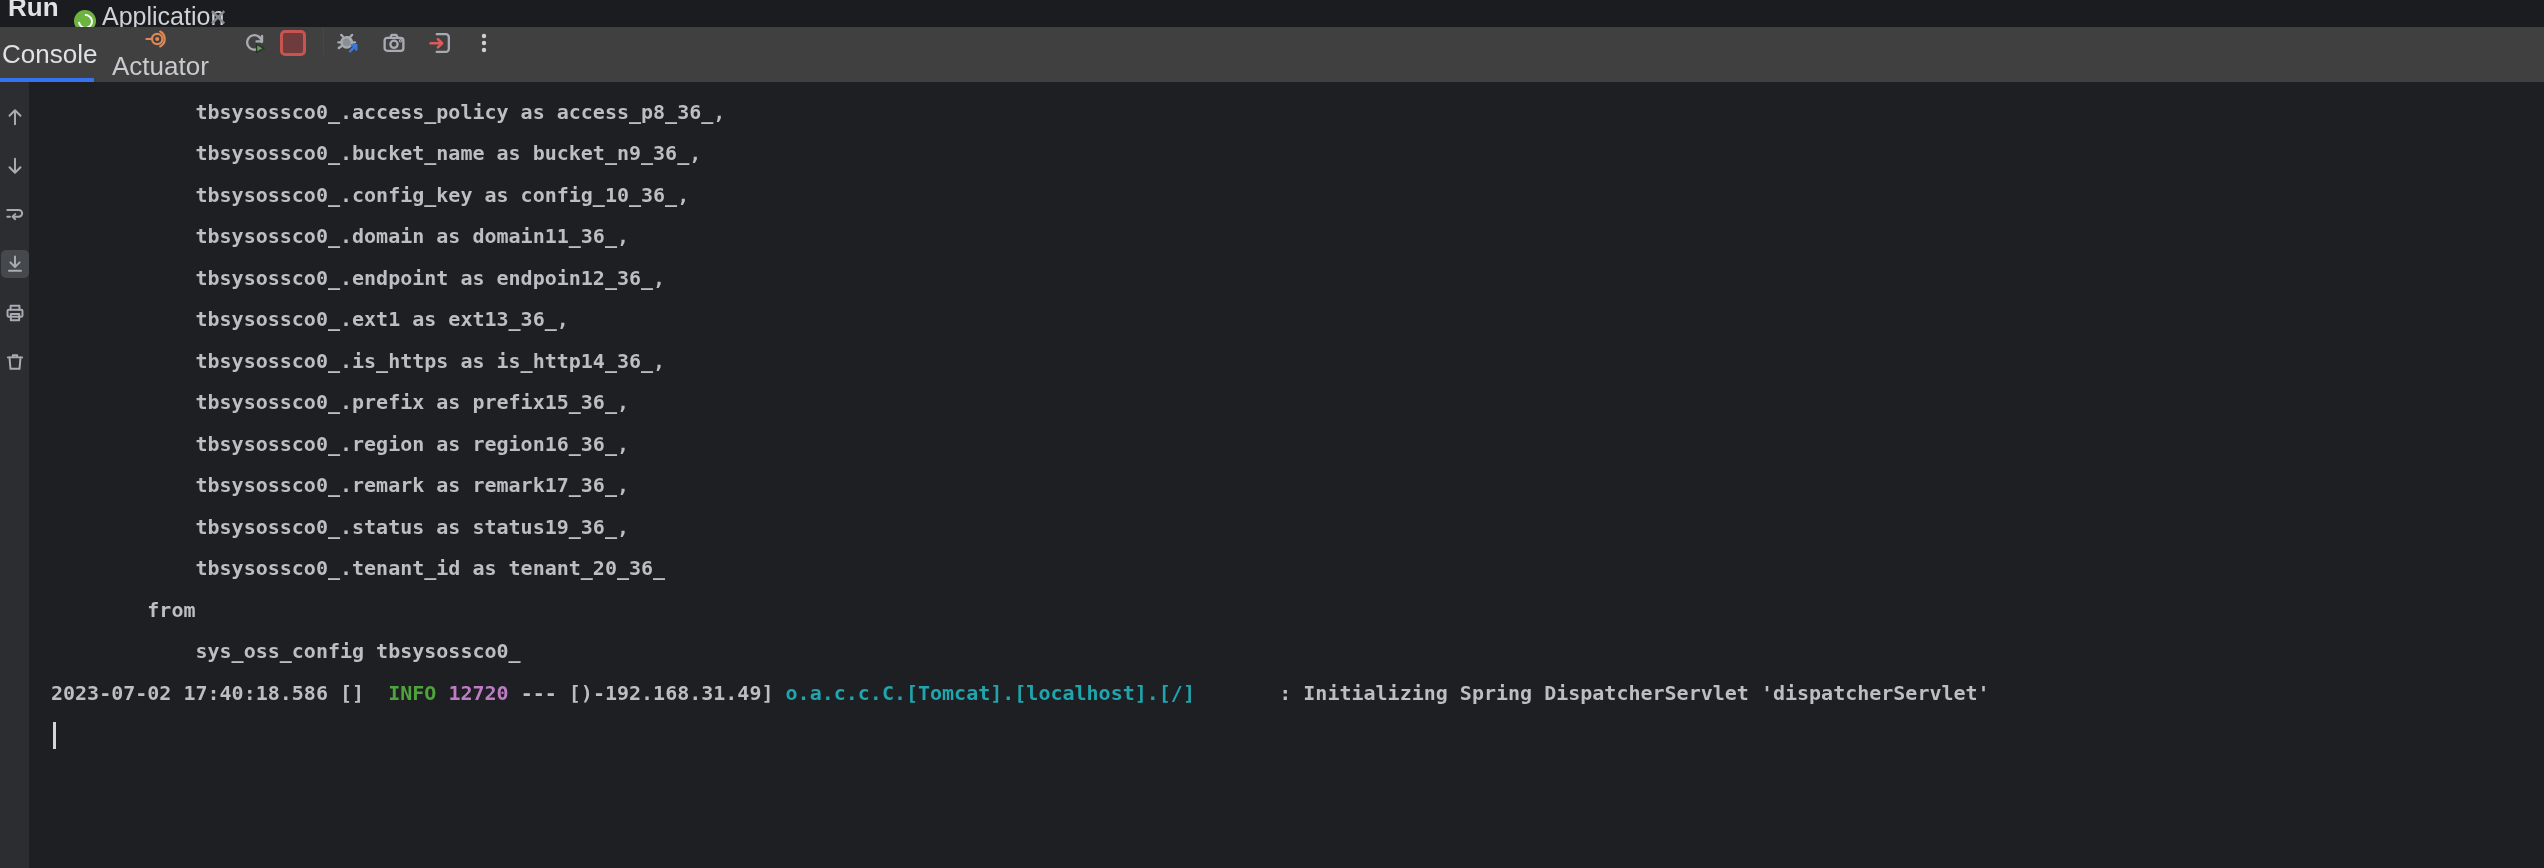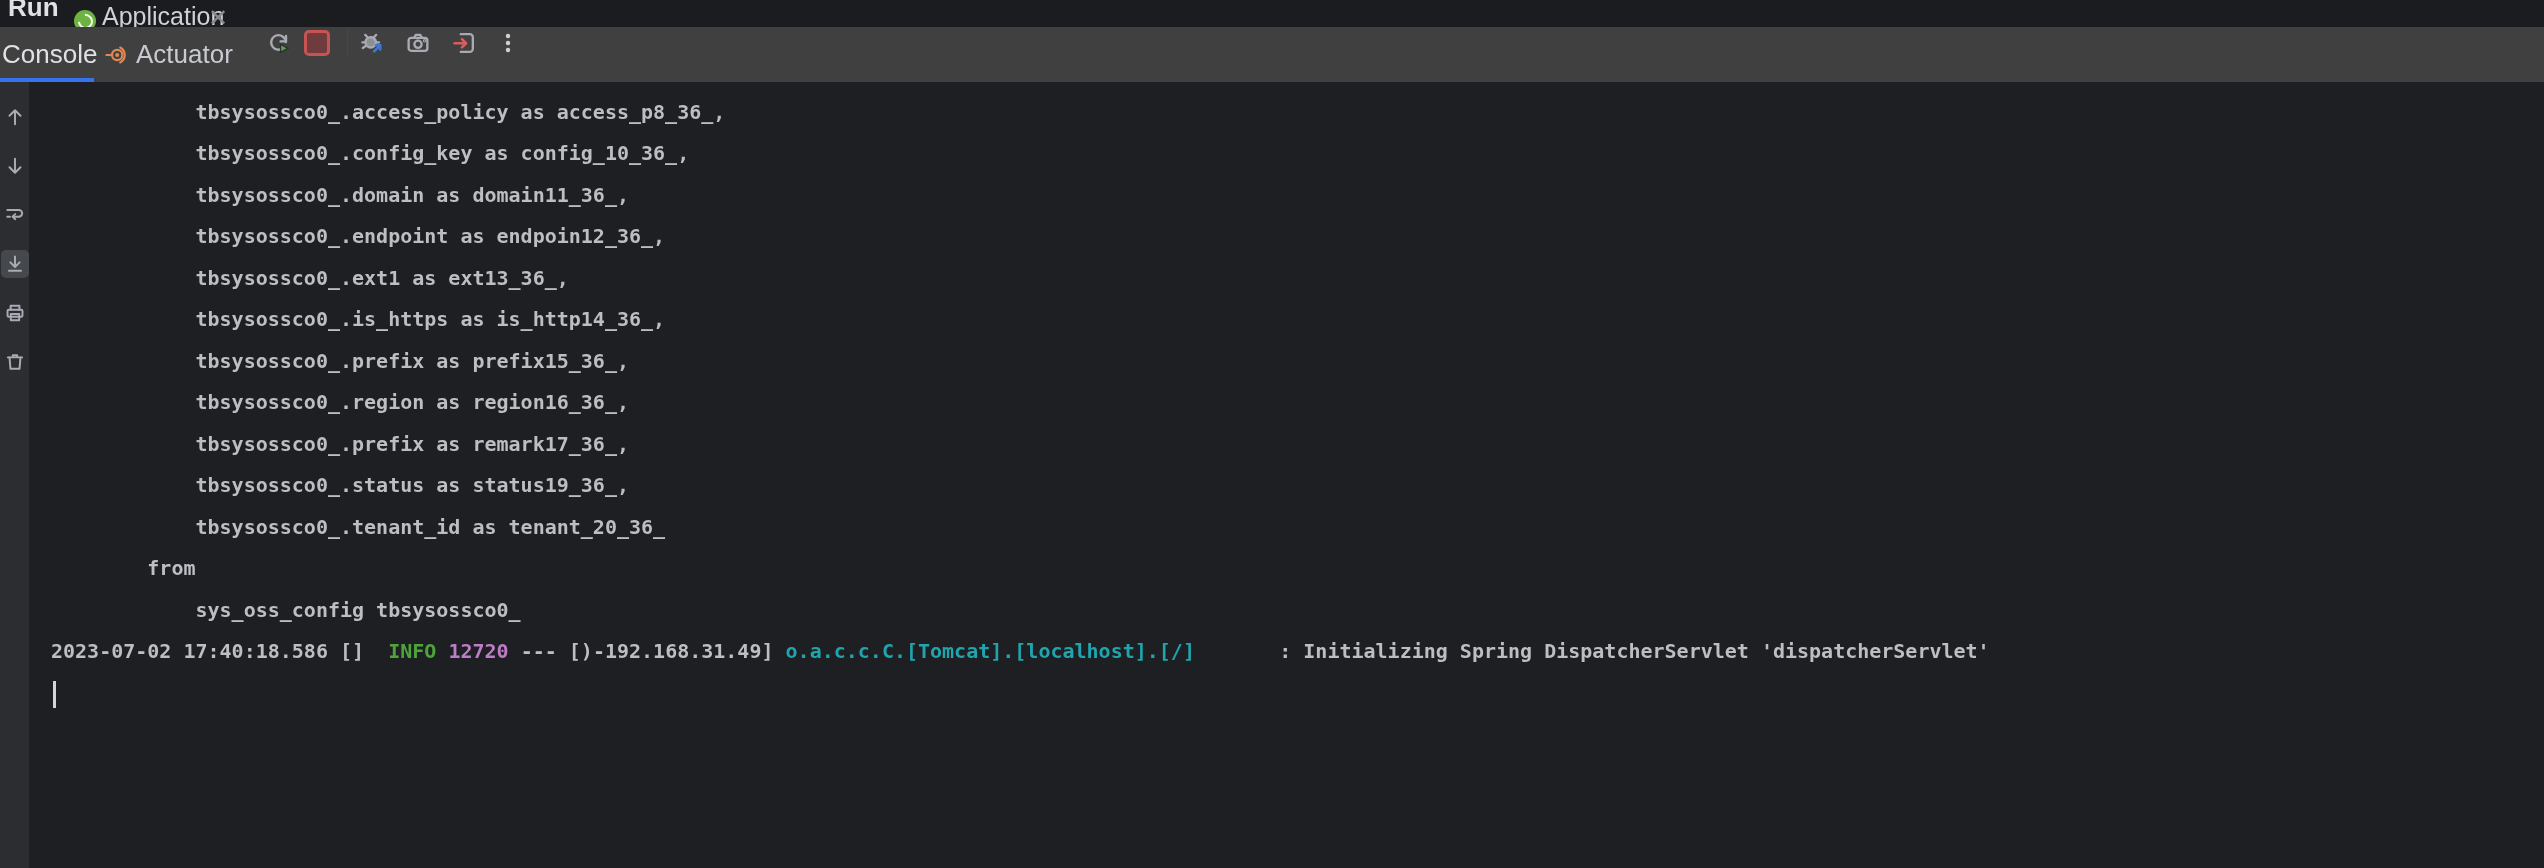--- a/index.html
+++ b/index.html
@@ -17,21 +17,21 @@
   .app-label{position:absolute;left:42px;bottom:-6px;font-size:25px;color:#cfd1d6;line-height:1;}
   .tab-close{position:absolute;left:148px;bottom:-7px;font-size:24px;color:#85888f;line-height:1;}
   .tab-underline{position:absolute;left:63px;bottom:0;width:210px;height:4px;background:var(--c-accent);}
 
   
   .toolrow{position:absolute;left:0;top:27px;width:100%;height:55px;background:#404040;
            display:flex;}
   .console-tab{position:relative;height:55px;width:94px;display:flex;align-items:center;}
   .console-tab .lbl{font-size:26px;color:#dfe1e5;padding-left:2px;}
   .console-underline{position:absolute;left:0;bottom:0;width:94px;height:4px;background:var(--c-accent);}
-  .actuator-tab{display:flex;align-items:center;margin-left:10px;height:55px;}
+  .actuator-tab{display:flex;align-items:center;margin-left:10px;height:55px;flex-direction:column;}
   .actuator-tab .lbl{font-size:26px;color:#c8cad0;margin-left:8px;}
   .icon-btn{width:32px;height:32px;display:flex;align-items:center;justify-content:center;border-radius:5px;}
   .stop-glyph{width:20px;height:20px;border:3px solid #c75450;background:#6e3c3d;border-radius:5px;}
   .vsep{width:1px;height:28px;background:#45474c;margin-left:14px;}
   svg{display:block;}
   .stroke{stroke:#a8abb2;stroke-width:1.8;fill:none;stroke-linecap:round;stroke-linejoin:round;}
 
   
   .gutter{position:absolute;left:0;top:82px;width:29px;height:786px;background:#2b2d30;}
   .g-btn{width:28px;height:28px;margin:0 0 21px 1px;display:flex;align-items:center;justify-content:center;border-radius:5px;}
@@ -179,28 +179,29 @@
       <path class="stroke" d="M3.5 5.8h13M8 5.8V3.8h4v2"></path>
       <path class="stroke" d="M5 5.8l.9 10.4h8.2L15 5.8"></path>
     </svg>
   </div>
 </div>
 
 <div class="console">
   <div class="console-content">
       <div class="cline"><span class="seg-plain">            tbsysossco0_.access_key as access_k7_36_,</span></div>
       <div class="cline"><span class="seg-plain">            tbsysossco0_.access_policy as access_p8_36_,</span></div>
+      <div class="cline"><span class="seg-plain">            tbsysossco0_.bucket_name as bucket_n9_36_,</span></div>
       <div class="cline"><span class="seg-plain">            tbsysossco0_.config_key as config_10_36_,</span></div>
       <div class="cline"><span class="seg-plain">            tbsysossco0_.domain as domain11_36_,</span></div>
       <div class="cline"><span class="seg-plain">            tbsysossco0_.endpoint as endpoin12_36_,</span></div>
       <div class="cline"><span class="seg-plain">            tbsysossco0_.ext1 as ext13_36_,</span></div>
       <div class="cline"><span class="seg-plain">            tbsysossco0_.is_https as is_http14_36_,</span></div>
       <div class="cline"><span class="seg-plain">            tbsysossco0_.prefix as prefix15_36_,</span></div>
       <div class="cline"><span class="seg-plain">            tbsysossco0_.region as region16_36_,</span></div>
-      <div class="cline"><span class="seg-plain">            tbsysossco0_.prefix as remark17_36_,</span></div>
+      <div class="cline"><span class="seg-plain">            tbsysossco0_.remark as remark17_36_,</span></div>
       <div class="cline"><span class="seg-plain">            tbsysossco0_.status as status19_36_,</span></div>
       <div class="cline"><span class="seg-plain">            tbsysossco0_.tenant_id as tenant_20_36_</span></div>
       <div class="cline"><span class="seg-plain">        from</span></div>
       <div class="cline"><span class="seg-plain">            sys_oss_config tbsysossco0_</span></div>
       <div class="cline"><span class="seg-plain">2023-07-02 17:40:18.586 []  </span><span class="seg-info">INFO</span><span class="seg-plain"> </span><span class="seg-pid">12720</span><span class="seg-plain"> --- [)-192.168.31.49] </span><span class="seg-logger">o.a.c.c.C.[Tomcat].[localhost].[/]</span><span class="seg-plain">       : Initializing Spring DispatcherServlet 'dispatcherServlet'</span></div>
       <div class="cline"><span class="cursor"></span></div>
     </div>
 </div>
 
 </body></html>

